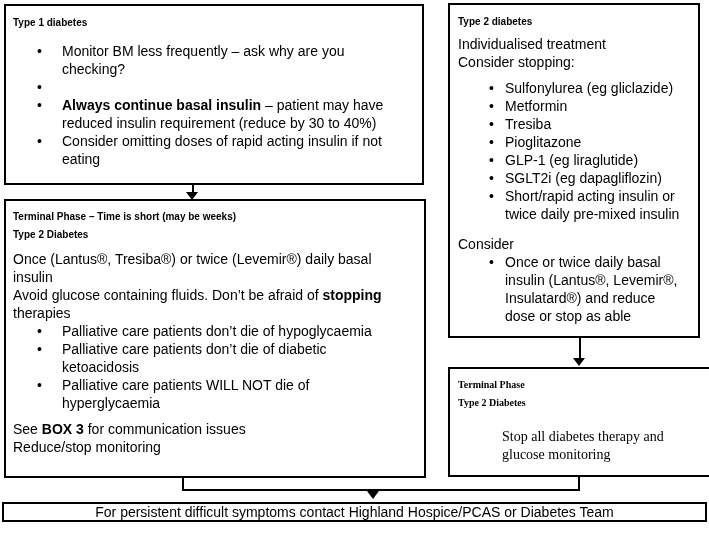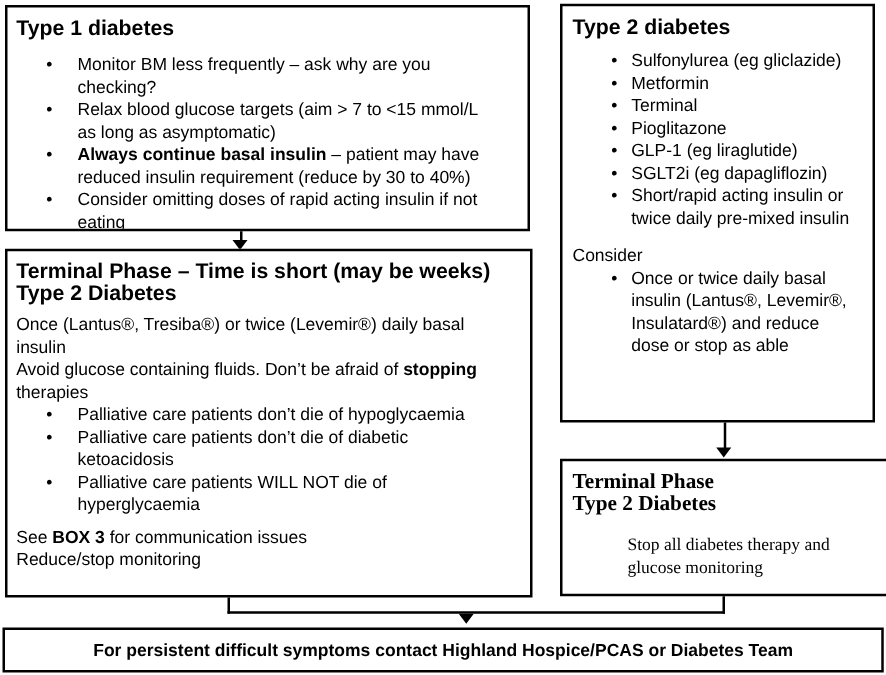--- a/index.html
+++ b/index.html
@@ -4,21 +4,21 @@
 <style>
   html,body { margin:0; padding:0; background:#ffffff; }
   .canvas {
     position:relative; width:709px; height:540px; background:#ffffff;
     font-family:"Liberation Sans", sans-serif; font-size:14px; line-height:18px; color:#000000;
   }
   .box {
     position:absolute; border:2px solid #000000; background:#ffffff;
     box-sizing:border-box; overflow:hidden;
   }
-  .title { font-weight:bold; font-size:17px; white-space:pre; }
+  .title { font-weight:bold; font-size:10px; white-space:pre; }
   .ptxt  { white-space:pre; }
   .row   { display:flex; }
   .dot-l { flex:none; margin-left:24px; width:25px; }
   .dot-r { flex:none; margin-left:31px; width:16px; }
   .btxt  { white-space:pre; }
 
   #box-t1   { left:4px;   top:4px;   width:420px; height:181px; padding:8px 6px 0 7px; }
   #box-t1 .list { margin-top:10px; }
 
   #box-t1t  { left:4px;   top:199px; width:422px; height:279px; padding:7px 6px 0 7px; }
@@ -27,23 +27,23 @@
 
   #box-t2   { left:448px; top:3px;   width:252px; height:335px; padding:8px 4px 0 8px; }
   #box-t2 .intro { margin-top:4px; }
   #box-t2 .list  { margin-top:8px; }
   #box-t2 .consider { margin-top:12px; }
 
   #box-t2t  { left:448px; top:367px; width:292px; height:110px; padding:7px 6px 0 8px;font-family:Liberation Serif, serif; }
   #box-t2t .ptxt { margin-top:16px;margin-left:44px; }
 
   #banner {
-    left:2px; top:502px; width:705px; height:36px;
+    left:2px; top:502px; width:705px; height:20px;
     display:flex; align-items:center; justify-content:center;
-    font-weight:bold; text-align:center;
+    font-weight:normal; text-align:center;
   }
 
   .stem  { position:absolute; width:2px;  background:#000000; }
   .hline { position:absolute; height:2px; background:#000000; }
   .ahead { position:absolute; width:0; height:0;
            border-left:6px solid transparent; border-right:6px solid transparent;
            border-top:8px solid #000000; }
 
   #a1s { left:192px; top:185px; height:8px; }
   #a1h { left:186px; top:192px; }
@@ -62,22 +62,20 @@
   <div class="box" id="box-t1">
     <div class="title">Type 1 diabetes</div>
     <div class="list">
       <div class="row">
           <span class="dot-l">•</span>
           <div class="btxt">Monitor BM less frequently – ask why are you
 checking?</div>
         </div>
       <div class="row">
           <span class="dot-l">•</span>
-          <div class="btxt">Relax blood glucose targets (aim &gt; 7 to &lt;15 mmol/L
-as long as asymptomatic)</div>
         </div>
       <div class="row">
           <span class="dot-l">•</span>
           <div class="btxt"><span></span><b>Always continue basal insulin</b><span> – patient may have
 reduced insulin requirement (reduce by 30 to 40%)</span></div>
         </div>
       <div class="row">
           <span class="dot-l">•</span>
           <div class="btxt">Consider omitting doses of rapid acting insulin if not
 eating</div>
@@ -114,32 +112,34 @@
         </div>
     </div>
     <div class="footer">
       <div class="ptxt"><span>See </span><b>BOX 3</b><span> for communication issues</span></div>
       <div class="ptxt">Reduce/stop monitoring</div>
     </div>
   </div>
 
   <div class="box" id="box-t2">
     <div class="title">Type 2 diabetes</div>
+    <div class="intro ptxt">Individualised treatment
+Consider stopping:</div>
     <div class="list">
       <div class="row">
           <span class="dot-r">•</span>
           <div class="btxt">Sulfonylurea (eg gliclazide)</div>
         </div>
       <div class="row">
           <span class="dot-r">•</span>
           <div class="btxt">Metformin</div>
         </div>
       <div class="row">
           <span class="dot-r">•</span>
-          <div class="btxt">Terminal</div>
+          <div class="btxt">Tresiba</div>
         </div>
       <div class="row">
           <span class="dot-r">•</span>
           <div class="btxt">Pioglitazone</div>
         </div>
       <div class="row">
           <span class="dot-r">•</span>
           <div class="btxt">GLP-1 (eg liraglutide)</div>
         </div>
       <div class="row">

